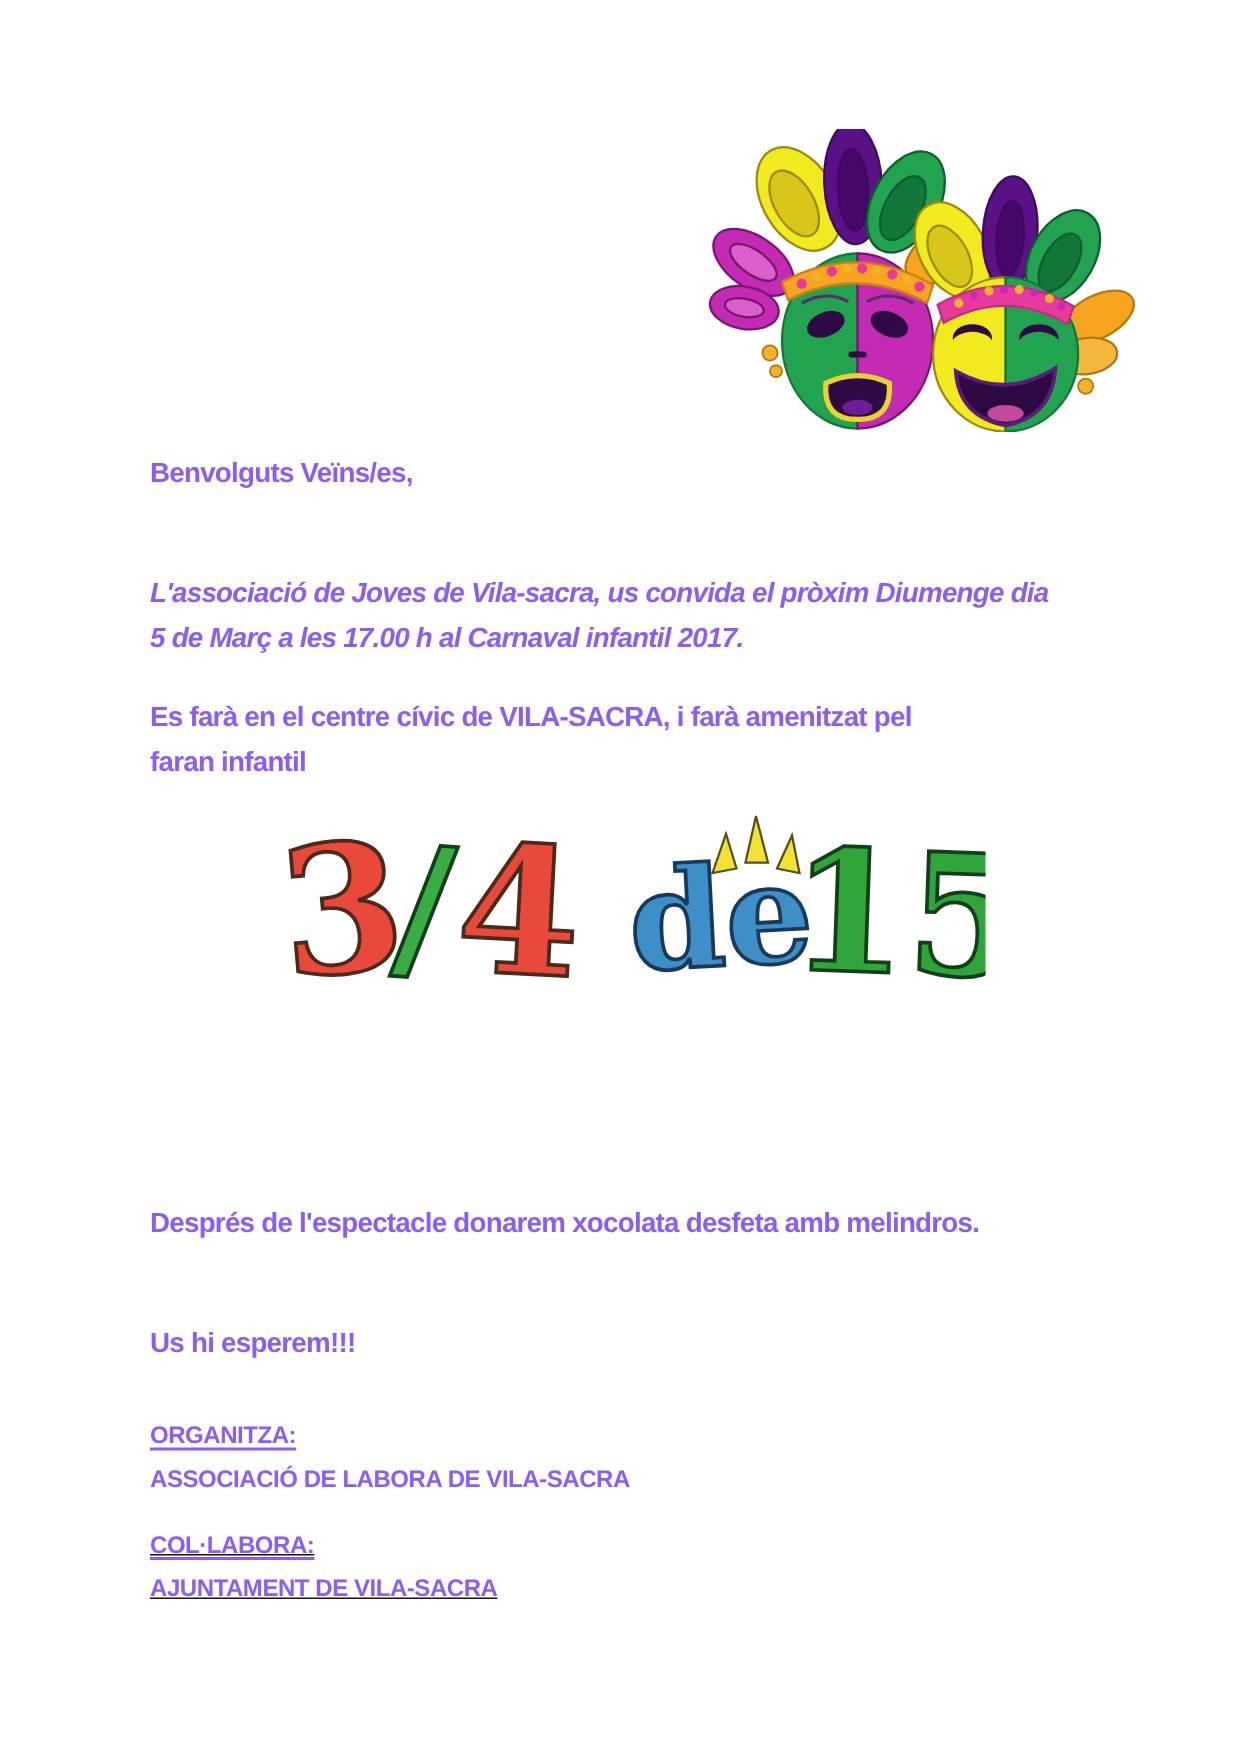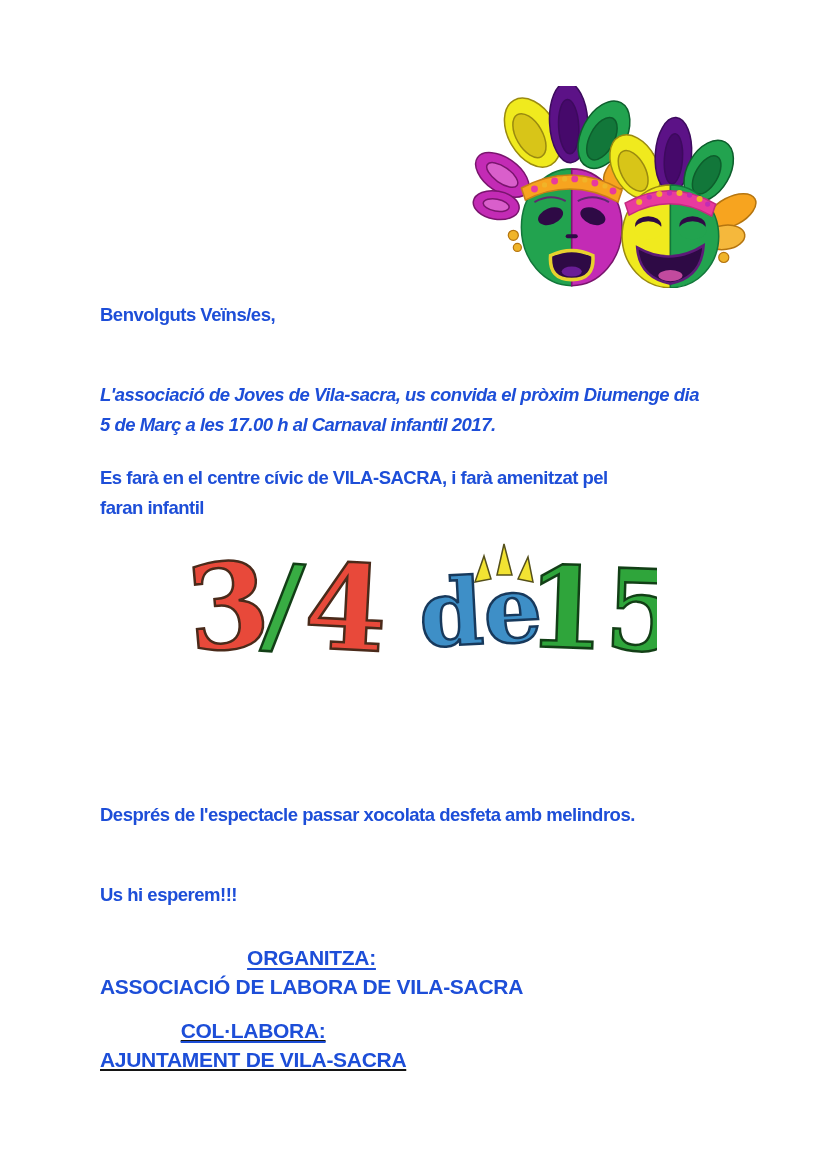--- a/index.html
+++ b/index.html
@@ -11,27 +11,26 @@
     color:#141414;
     overflow:hidden;
   }
   .textblock { position:absolute; left:100px; }
   .line {
     white-space:nowrap;
     font-weight:700;
     font-size:18.5px;
     letter-spacing:-0.5px;
     line-height:30px;
-    color:#1d4ed8;
+    color:#8b5cf6;
   }
   .org .line {
-    font-size:21px;
+    font-size:16px;
     letter-spacing:-0.3px;
     line-height:29px;
-    text-align:center;
   }
   .u {
     text-decoration:underline;
     text-decoration-thickness:2px;
     text-underline-offset:3px;
   }
   .masks { position:absolute; left:466px; top:86px; width:292px; height:202px; }
   .bandlogo { position:absolute; left:183px; top:536px; width:474px; height:132px; }
   svg { display:block; }
 </style>
@@ -166,21 +165,21 @@
       <text x="4" y="112" font-size="118" stroke="#4a2a1a" stroke-width="2.5" transform="rotate(-5 45 70)" fill="#e8493a">3</text>
       <text x="80" y="106" font-size="108" stroke="#123f16" stroke-width="2.5" transform="rotate(4 100 70)" fill="#38ad43">/</text>
       <text x="122" y="114" font-size="118" stroke="#4a2a1a" stroke-width="2.5" transform="rotate(3 180 70)" fill="#e8493a">4</text>
       <text x="236" y="108" font-size="92" stroke="#17395c" stroke-width="2.5" transform="rotate(-3 290 75)" fill="#3e8fc7">de</text>
       <text x="344" y="112" font-size="112" stroke="#123f16" stroke-width="2.5" transform="rotate(2 400 70)" fill="#2fa53b">15</text>
     </svg>
   </div>
 
 
   <div class="textblock" style="top:800px;">
-    <div class="line">Després de l'espectacle passar xocolata desfeta amb melindros.</div>
+    <div class="line">Després de l'espectacle donarem xocolata desfeta amb melindros.</div>
   </div>
 
   <div class="textblock" style="top:880px;">
     <div class="line">Us hi esperem!!!</div>
   </div>
 
   <div class="textblock org" style="top:943px;">
     <div class="line u">ORGANITZA:</div>
     <div class="line">ASSOCIACIÓ DE LABORA DE VILA-SACRA</div>
   </div>

